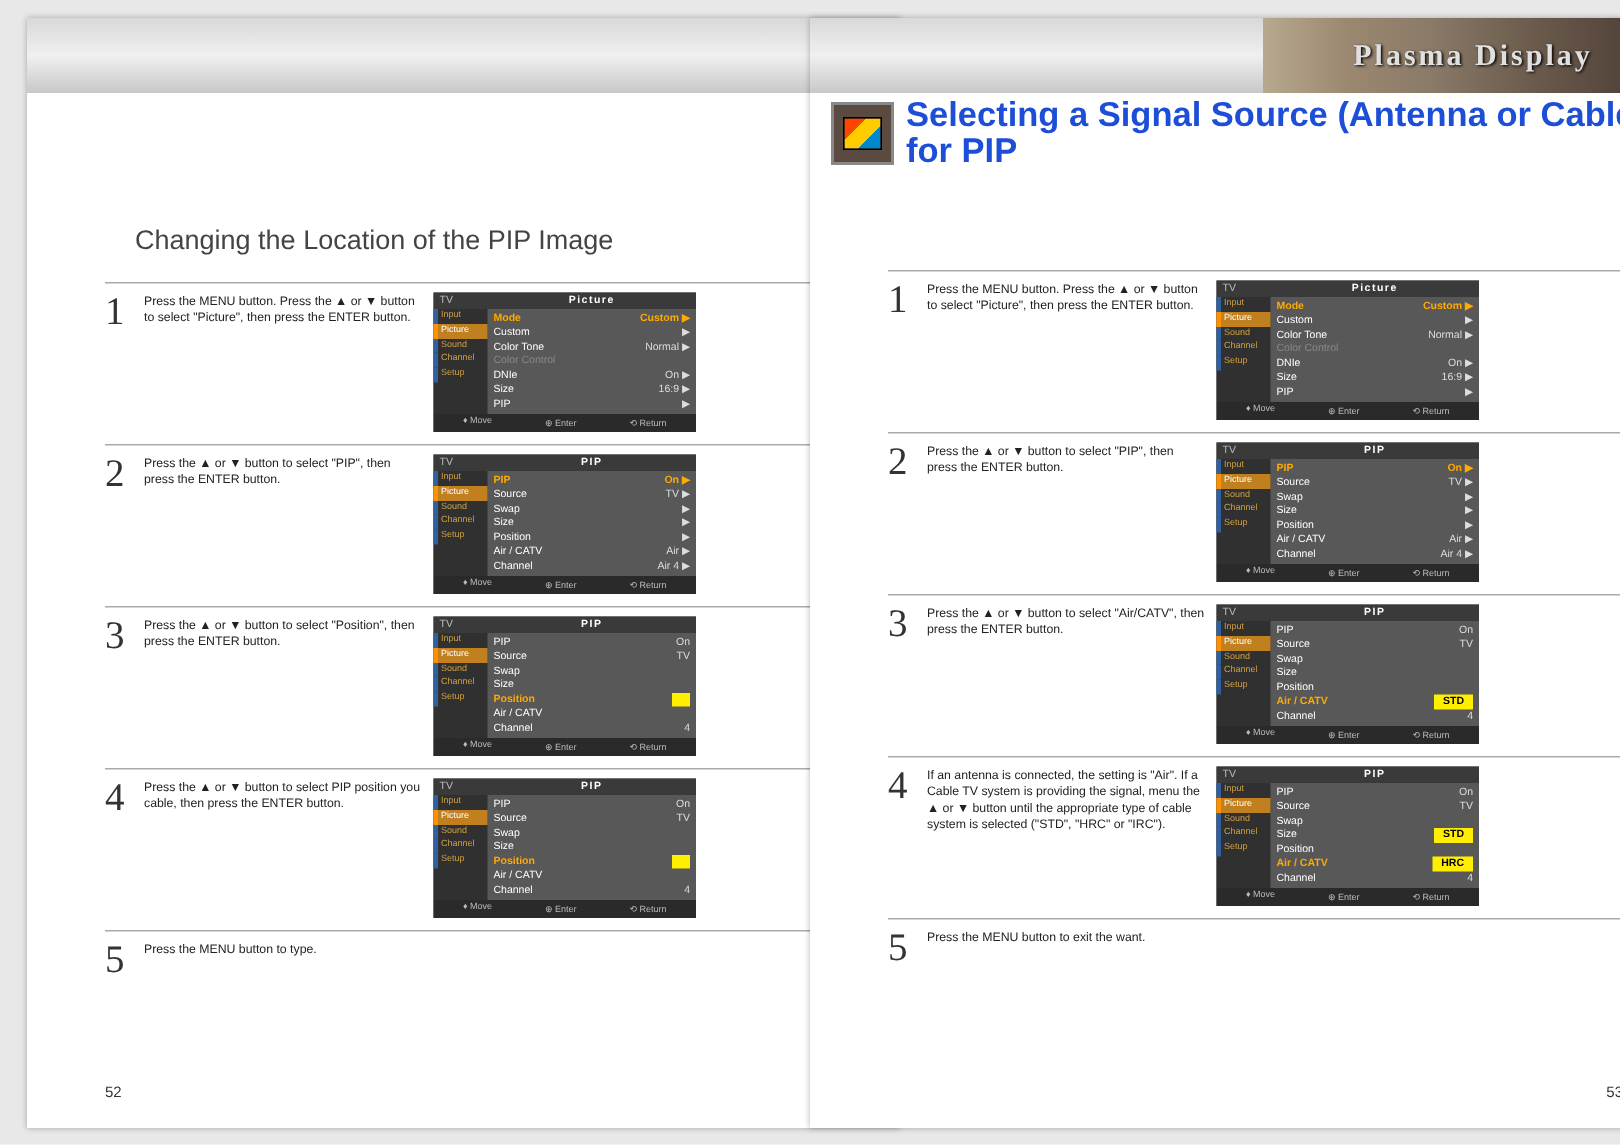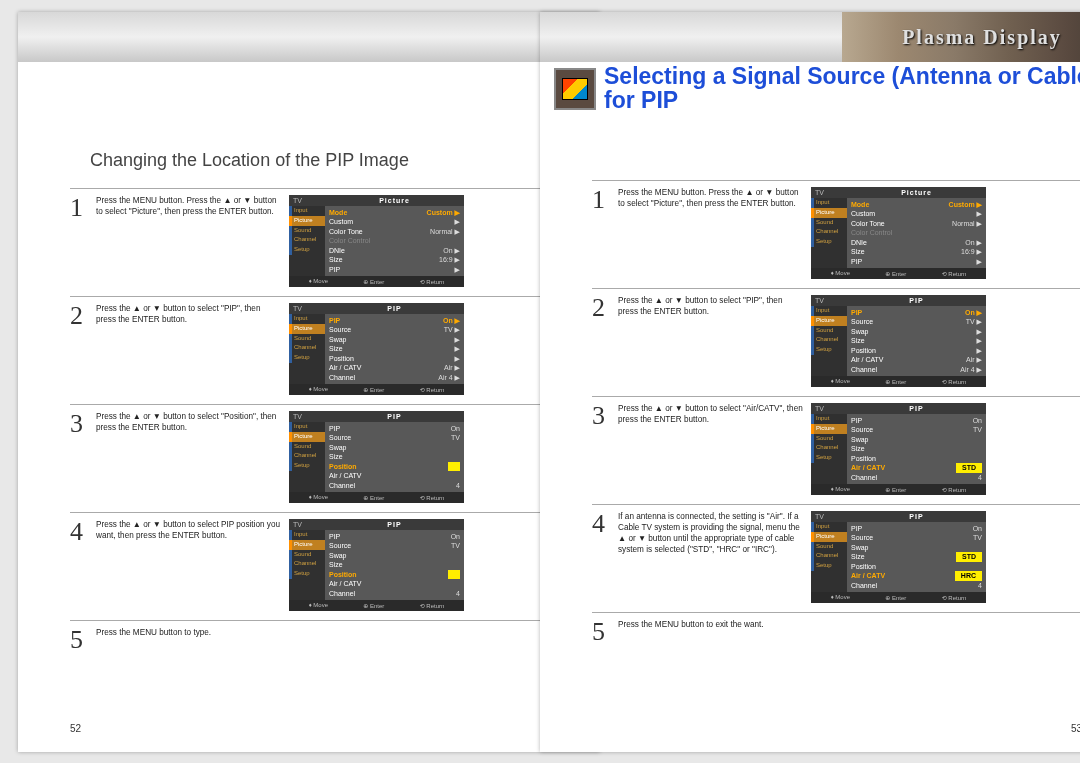--- a/index.html
+++ b/index.html
@@ -348,21 +348,21 @@
     </div>
     <div class="osd-foot">
       <span>♦ Move</span>
       <span>⊕ Enter</span>
       <span>⟲ Return</span>
     </div>
   </div>
     </div>
       <div class="step-row ">
       <div class="step-num">4</div>
-      <div class="step-text">Press the ▲ or ▼ button to select PIP position you want, then press the ENTER button.</div>
+      <div class="step-text">Press the ▲ or ▼ button to select PIP position you cable, then press the ENTER button.</div>
       <div class="osd">
     <div class="osd-title">
             <span class="lhs">TV</span>
             <span class="rhs">PIP</span>
           </div>
     <div class="osd-body">
       <div class="osd-side">
               <div class="s-item ">Input</div>
               <div class="s-item active">Picture</div>
               <div class="s-item ">Sound</div>

